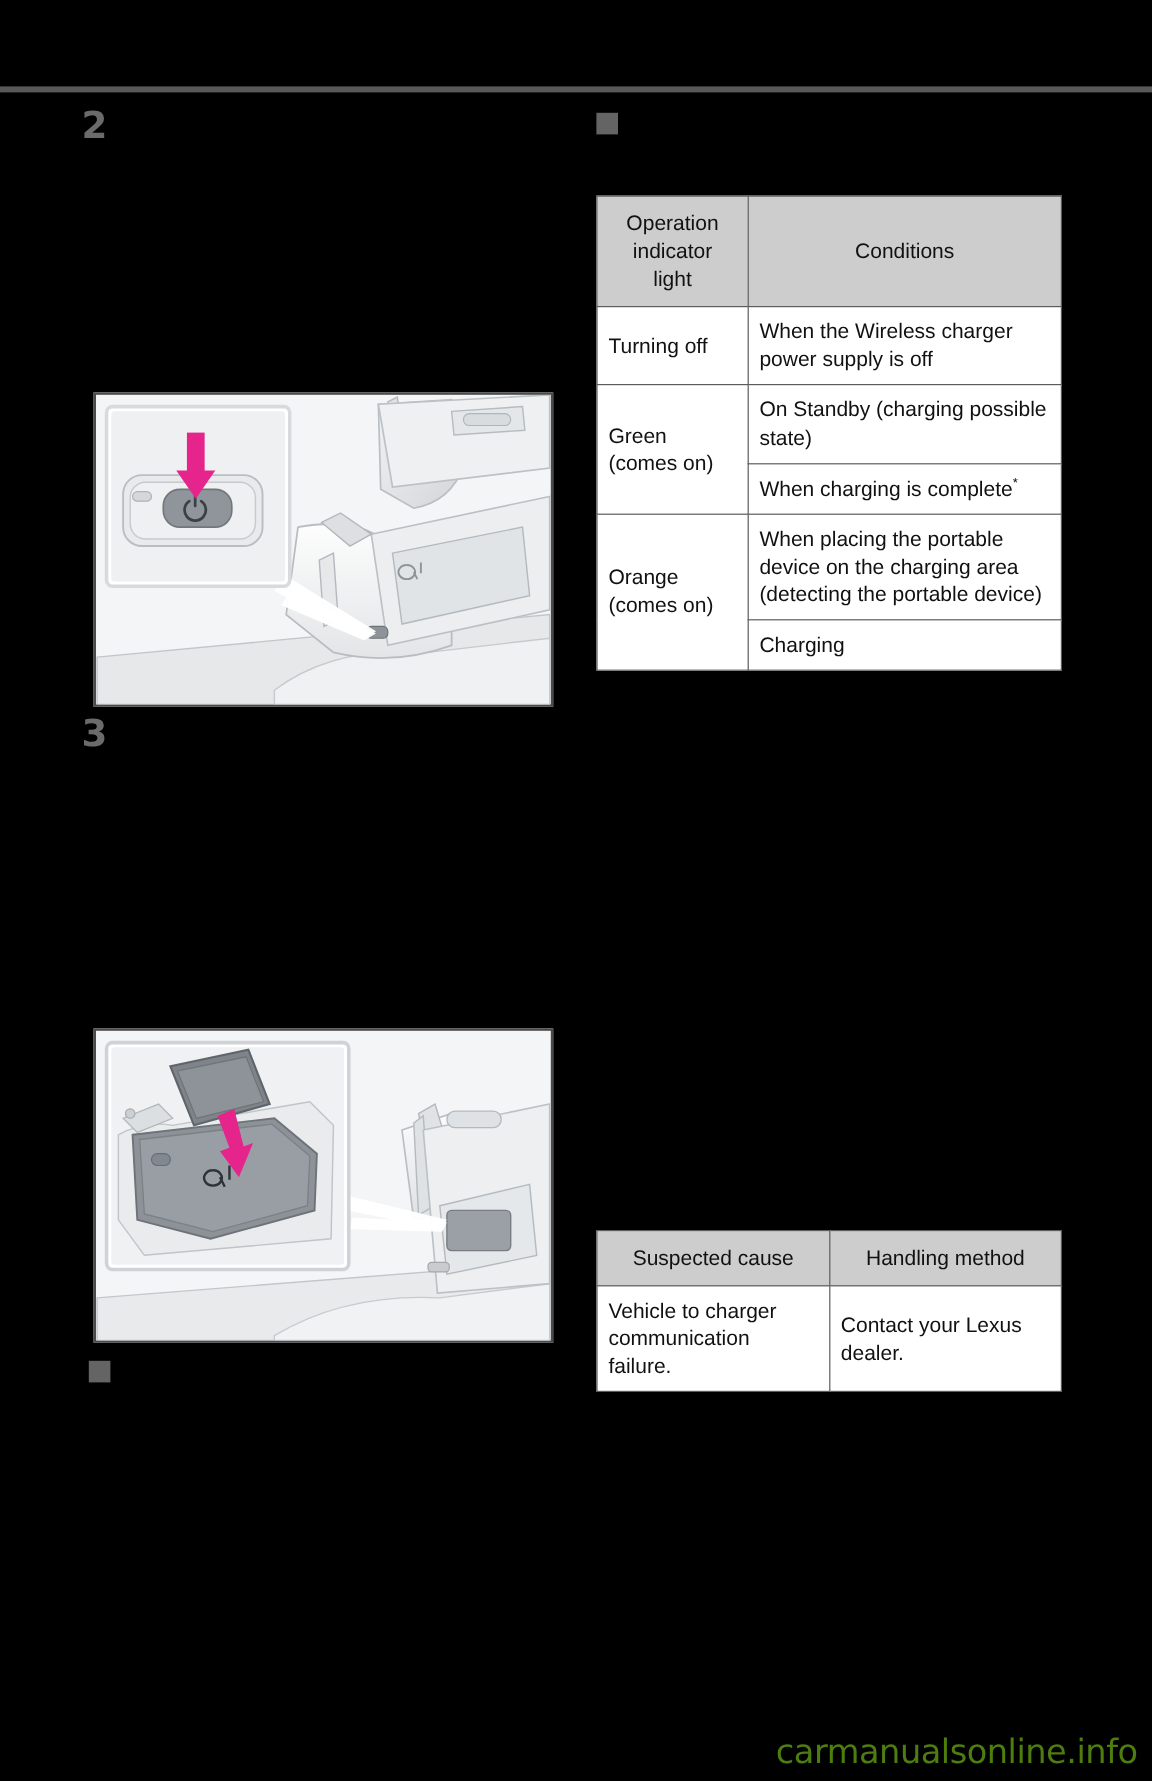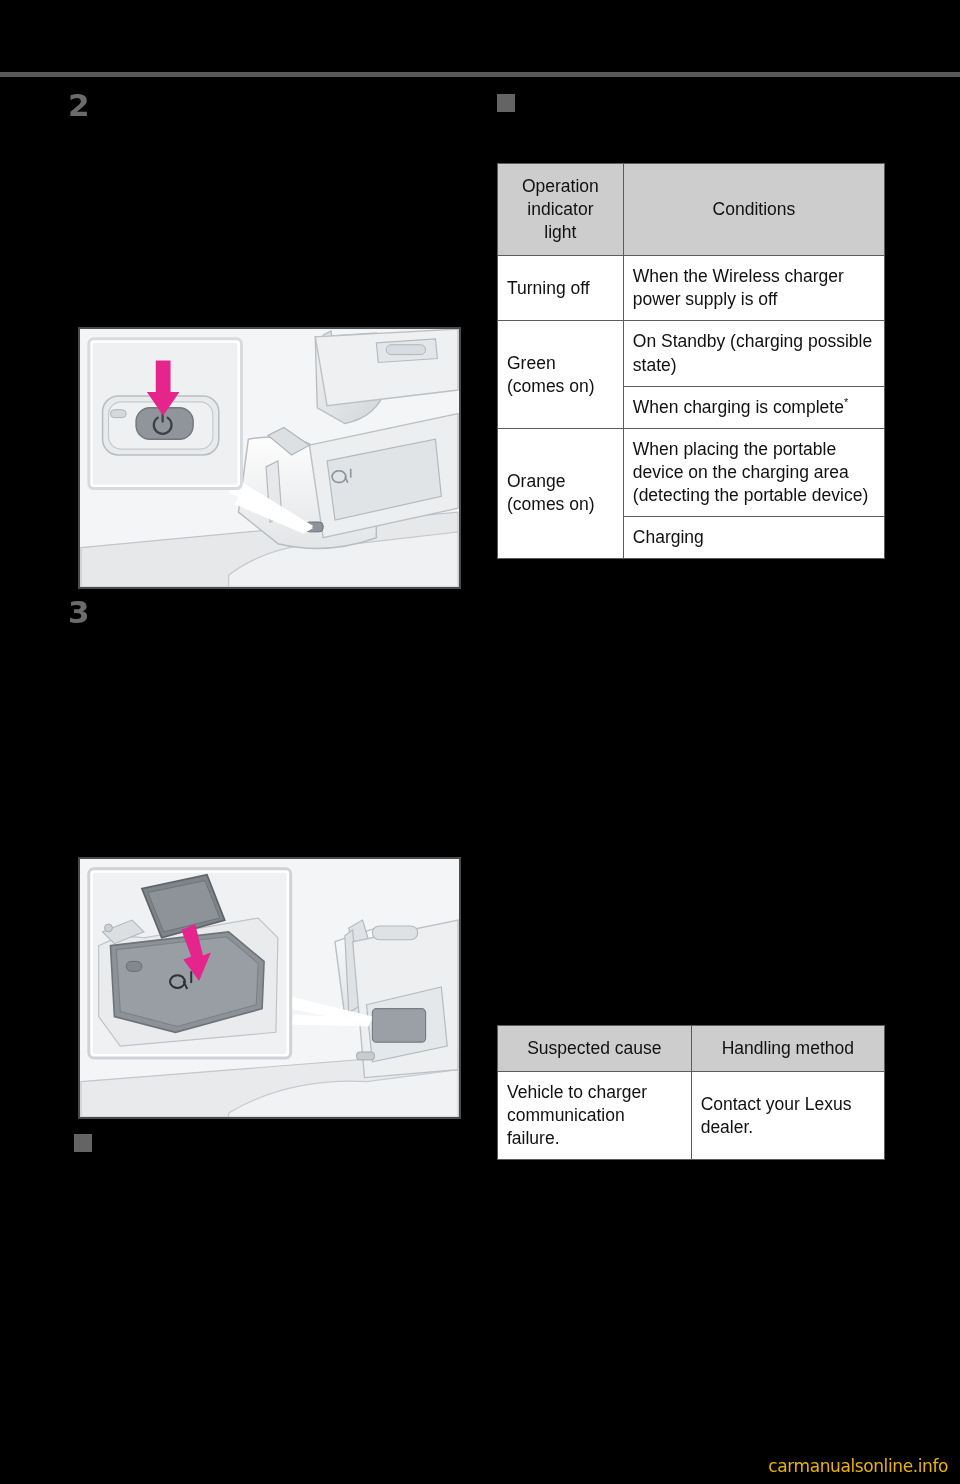--- a/index.html
+++ b/index.html
@@ -103,23 +103,23 @@
     font-size: 11px;
     vertical-align: super;
     line-height: 0;
   }
 
   
   #watermark {
     position: absolute;
     right: 12px;
     bottom: 8px;
-    color: #eab308;
+    color: #4d7c0f;
     font-family: "DejaVu Sans", sans-serif;
-    font-size: 17px;
+    font-size: 28px;
     letter-spacing: -0.4px;
     white-space: nowrap;
   }
 </style>
 </head>
 <body>
 
 <div id="page">
 
   <div class="top-rule"></div>

